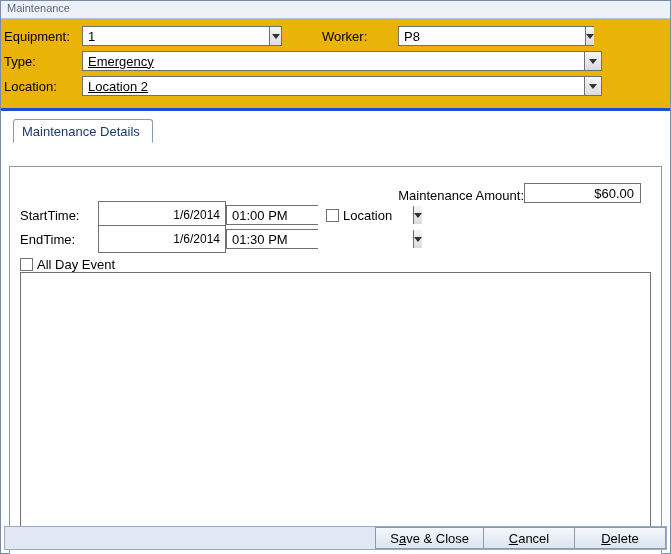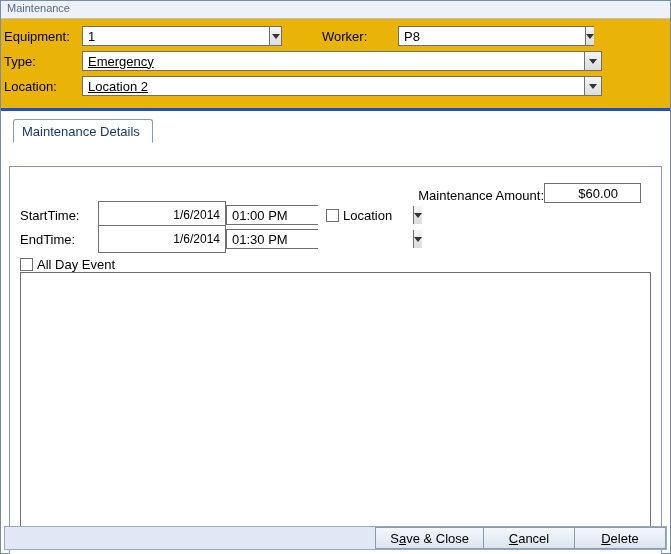--- a/index.html
+++ b/index.html
@@ -112,25 +112,25 @@
 }
 .amount-row {
   position: absolute;
   top: 16px;
   right: 20px;
   display: flex;
   align-items: flex-end;
   gap: 0;
 }
 .amount-input {
-  width: 97px;
+  width: 117px;
   height: 20px;
   border: 1px solid #707070;
   text-align: right;
-  padding: 0 22px;
+  padding: 0 6px;
   font-family: inherit;
   font-size: 13px;
 }
 .dt-row {
   display: flex;
   align-items: center;
   height: 24px;
 }
 .dt-label { width: 78px; font-size: 13px; }
 .date-box {

